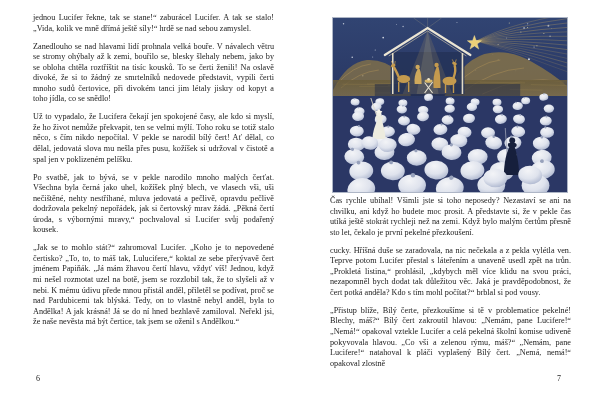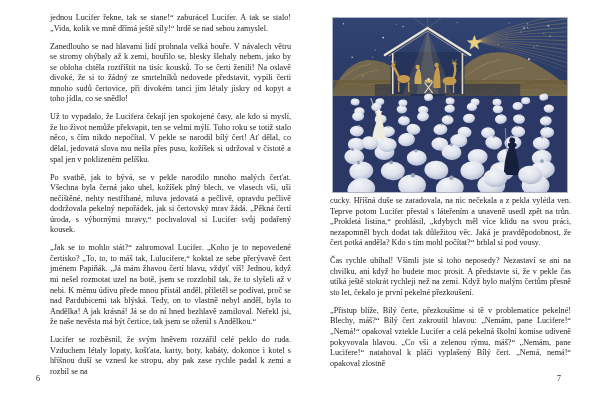--- a/index.html
+++ b/index.html
@@ -7,21 +7,21 @@
     width:600px;height:400px;overflow:hidden;background:#ffffff;
     font-family:"Liberation Serif","DejaVu Serif",serif;
     position:relative;
   }
   .spread{position:absolute;inset:0;background:#fff;}
   .page-text{
     position:absolute;width:241px;text-align:justify;
     font-size:8.2px;line-height:10.55px;color:#1b1b1b;
   }
   .page-text p{margin:0 0 7.5px 0;}
-  #left-text{left:33px;top:13px;margin-left:17px;}
+  #left-text{left:33px;top:13px;}
   #right-text{left:330px;top:196px;}
   .pagenum{position:absolute;top:374px;font-size:8px;color:#222;}
   #pagenum-left{left:36px;}
   #pagenum-right{left:557px;}
   .illo-wrap{
     position:absolute;left:332px;top:17px;width:236px;height:176px;
     border:1px solid #aeb6c6;box-sizing:border-box;background:#2b3765;
   }
   .illo-wrap svg{display:block;width:100%;height:100%;}
 </style>
@@ -29,21 +29,20 @@
 <body>
 
 <div class="spread">
 
   <div class="page-text" id="left-text">
     <p>jednou Lucifer řekne, tak se stane!“ zaburácel Lucifer. A tak se stalo! „Vida, kolik ve mně dřímá ještě síly!“ hrdě se nad sebou zamyslel.</p>
     <p>Zanedlouho se nad hlavami lidí prohnala velká bouře. V návalech větru se stromy ohýbaly až k zemi, bouřilo se, blesky šlehaly nebem, jako by se obloha chtěla roztříštit na tisíc kousků. To se čerti ženili! Na oslavě divoké, že si to žádný ze smrtelníků nedovede představit, vypili čerti mnoho sudů čertovice, při divokém tanci jim létaly jiskry od kopyt a toho jídla, co se snědlo!</p>
     <p>Už to vypadalo, že Lucifera čekají jen spokojené časy, ale kdo si myslí, že ho život nemůže překvapit, ten se velmi mýlí. Toho roku se totiž stalo něco, s čím nikdo nepočítal. V pekle se narodil bílý čert! Ať dělal, co dělal, jedovatá slova mu nešla přes pusu, kožíšek si udržoval v čistotě a spal jen v poklizeném pelíšku.</p>
     <p>Po svatbě, jak to bývá, se v pekle narodilo mnoho malých čerťat. Všechna byla černá jako uhel, kožíšek plný blech, ve vlasech vši, uši nečištěné, nehty nestříhané, mluva jedovatá a pečlivě, opravdu pečlivě dodržovala pekelný nepořádek, jak si čertovský mrav žádá. „Pěkná čertí úroda, s výbornými mravy,“ pochvaloval si Lucifer svůj podařený kousek.</p>
     <p>„Jak se to mohlo stát?“ zahromoval Lucifer. „Koho je to nepovedené čertisko? „To, to, to máš tak, Lulucifere,“ koktal ze sebe přerývavě čert jménem Papiňák. „Já mám žhavou čertí hlavu, vždyť víš! Jednou, když mi nešel rozmotat uzel na botě, jsem se rozzlobil tak, že to slyšeli až v nebi. K mému údivu přede mnou přistál anděl, přiletěl se podívat, proč se nad Pardubicemi tak blýská. Tedy, on to vlastně nebyl anděl, byla to Andělka! A jak krásná! Já se do ní hned bezhlavě zamiloval. Neřekl jsi, že naše nevěsta má být čertice, tak jsem se oženil s Andělkou.“</p>
-    <p>Lucifer se rozběsnil, že svým hněvem rozzářil celé peklo do ruda. Vzduchem létaly lopaty, košťata, karty, boty, kabáty, dokonce i kotel s hříšnou duší se vznesl ke stropu, aby pak zase rychle padal k zemi a rozbil se na</p>
   </div>
   <div class="pagenum" id="pagenum-left">6</div>
 
   <div class="illo-wrap">
     <svg id="illo" viewBox="0 0 235 174" preserveAspectRatio="none">
         <defs>
           <linearGradient id="skyG" x1="0" y1="0" x2="0" y2="1">
             <stop offset="0%" stop-color="#314472"></stop>
             <stop offset="100%" stop-color="#293763"></stop>
           </linearGradient>
@@ -389,19 +388,19 @@
         <g transform="rotate(0.1 163 160)">
           <ellipse cx="163" cy="160" rx="12" ry="9.36" fill="url(#sheepG)"></ellipse>
         </g>
         <g transform="rotate(3.3 198 157)">
           <ellipse cx="198" cy="157" rx="12" ry="9.36" fill="url(#sheepG)"></ellipse>
         </g>
       </svg>
   </div>
 
   <div class="page-text" id="right-text">
+    <p>Čas rychle ubíhal! Všimli jste si toho neposedy? Nezastaví se ani na chvilku, ani když ho budete moc prosit. A představte si, že v pekle čas utíká ještě stokrát rychleji než na zemi. Když bylo malým čertům přesně sto let, čekalo je první pekelné přezkoušení.</p>
     <p>cucky. Hříšná duše se zaradovala, na nic nečekala a z pekla vylétla ven. Teprve potom Lucifer přestal s láteřením a unaveně usedl zpět na trůn. „Prokletá listina,“ prohlásil, „kdybych měl více klidu na svou práci, nezapomněl bych dodat tak důležitou věc. Jaká je pravděpodobnost, že čert potká anděla? Kdo s tím mohl počítat?“ brblal si pod vousy.</p>
-    <p>Čas rychle ubíhal! Všimli jste si toho neposedy? Nezastaví se ani na chvilku, ani když ho budete moc prosit. A představte si, že v pekle čas utíká ještě stokrát rychleji než na zemi. Když bylo malým čertům přesně sto let, čekalo je první pekelné přezkoušení.</p>
     <p>„Přistup blíže, Bílý čerte, přezkoušíme si tě v problematice pekelné! Blechy, máš?“ Bílý čert zakroutil hlavou: „Nemám, pane Lucifere!“ „Nemá!“ opakoval vztekle Lucifer a celá pekelná školní komise udiveně pokyvovala hlavou. „Co vši a zelenou rýmu, máš?“ „Nemám, pane Lucifere!“ natahoval k pláči vyplašený Bílý čert. „Nemá, nemá!“ opakoval zlostně</p>
   </div>
   <div class="pagenum" id="pagenum-right">7</div>
 
 </div>
 
 </body></html>

